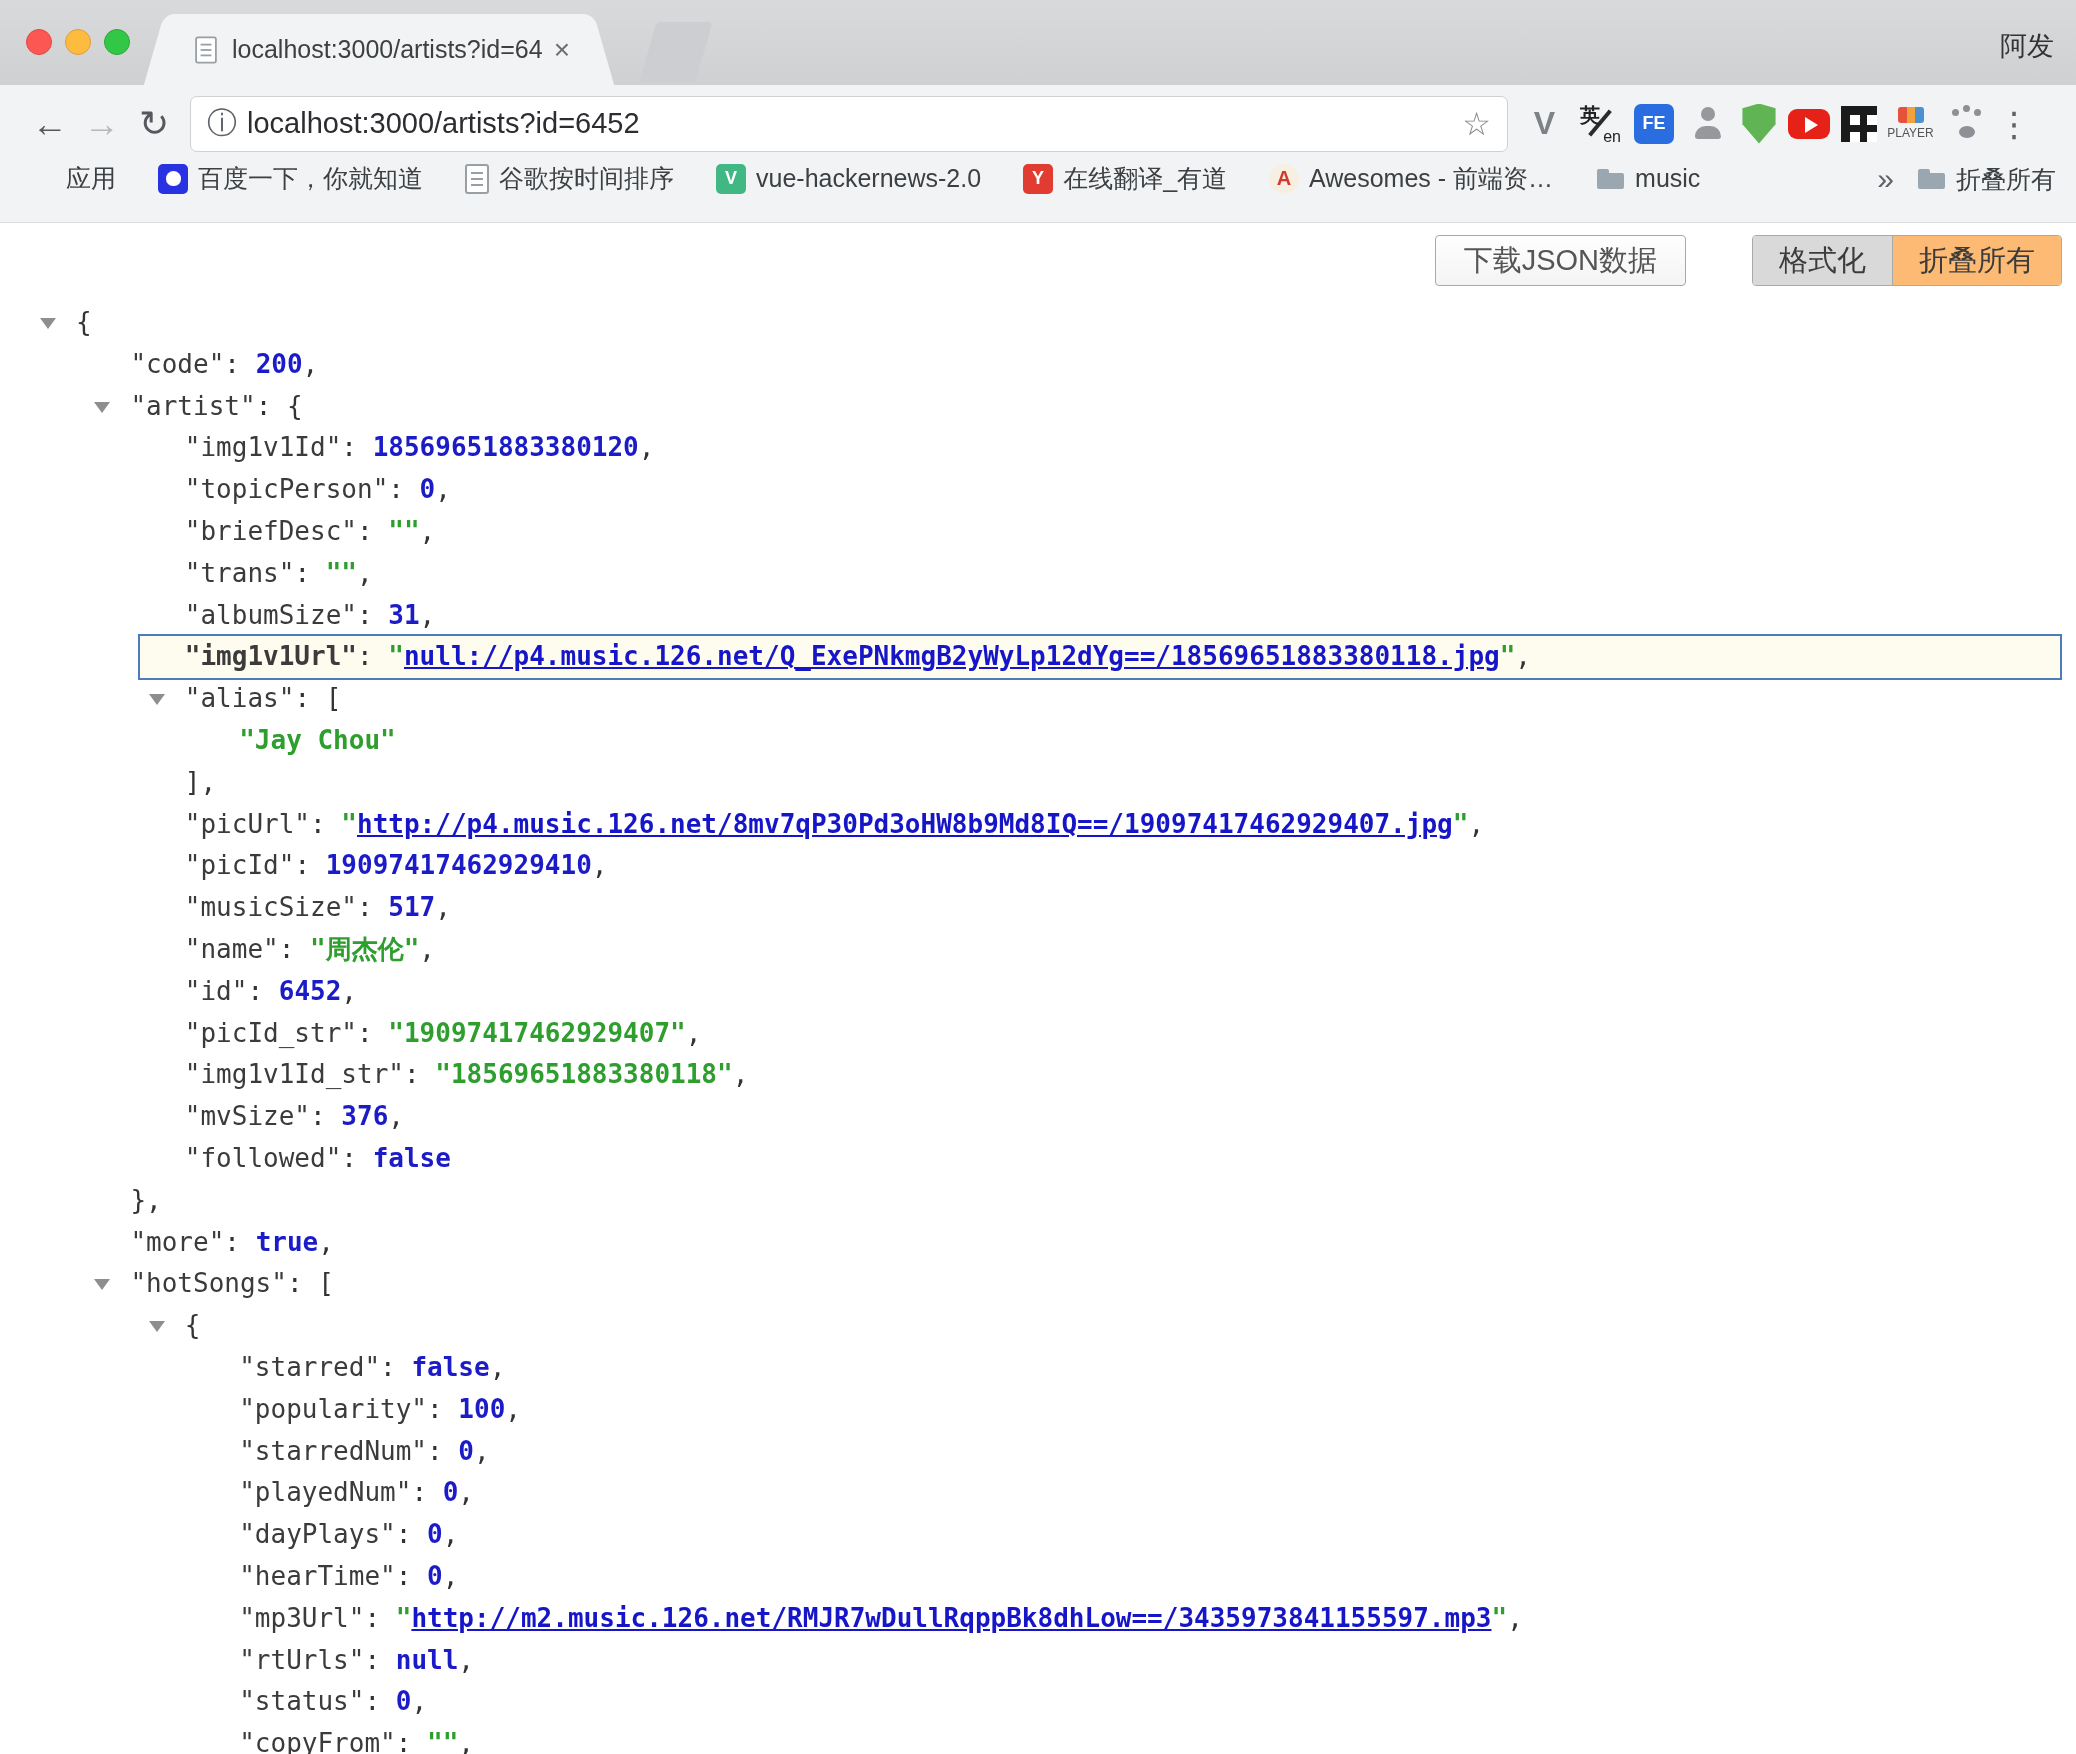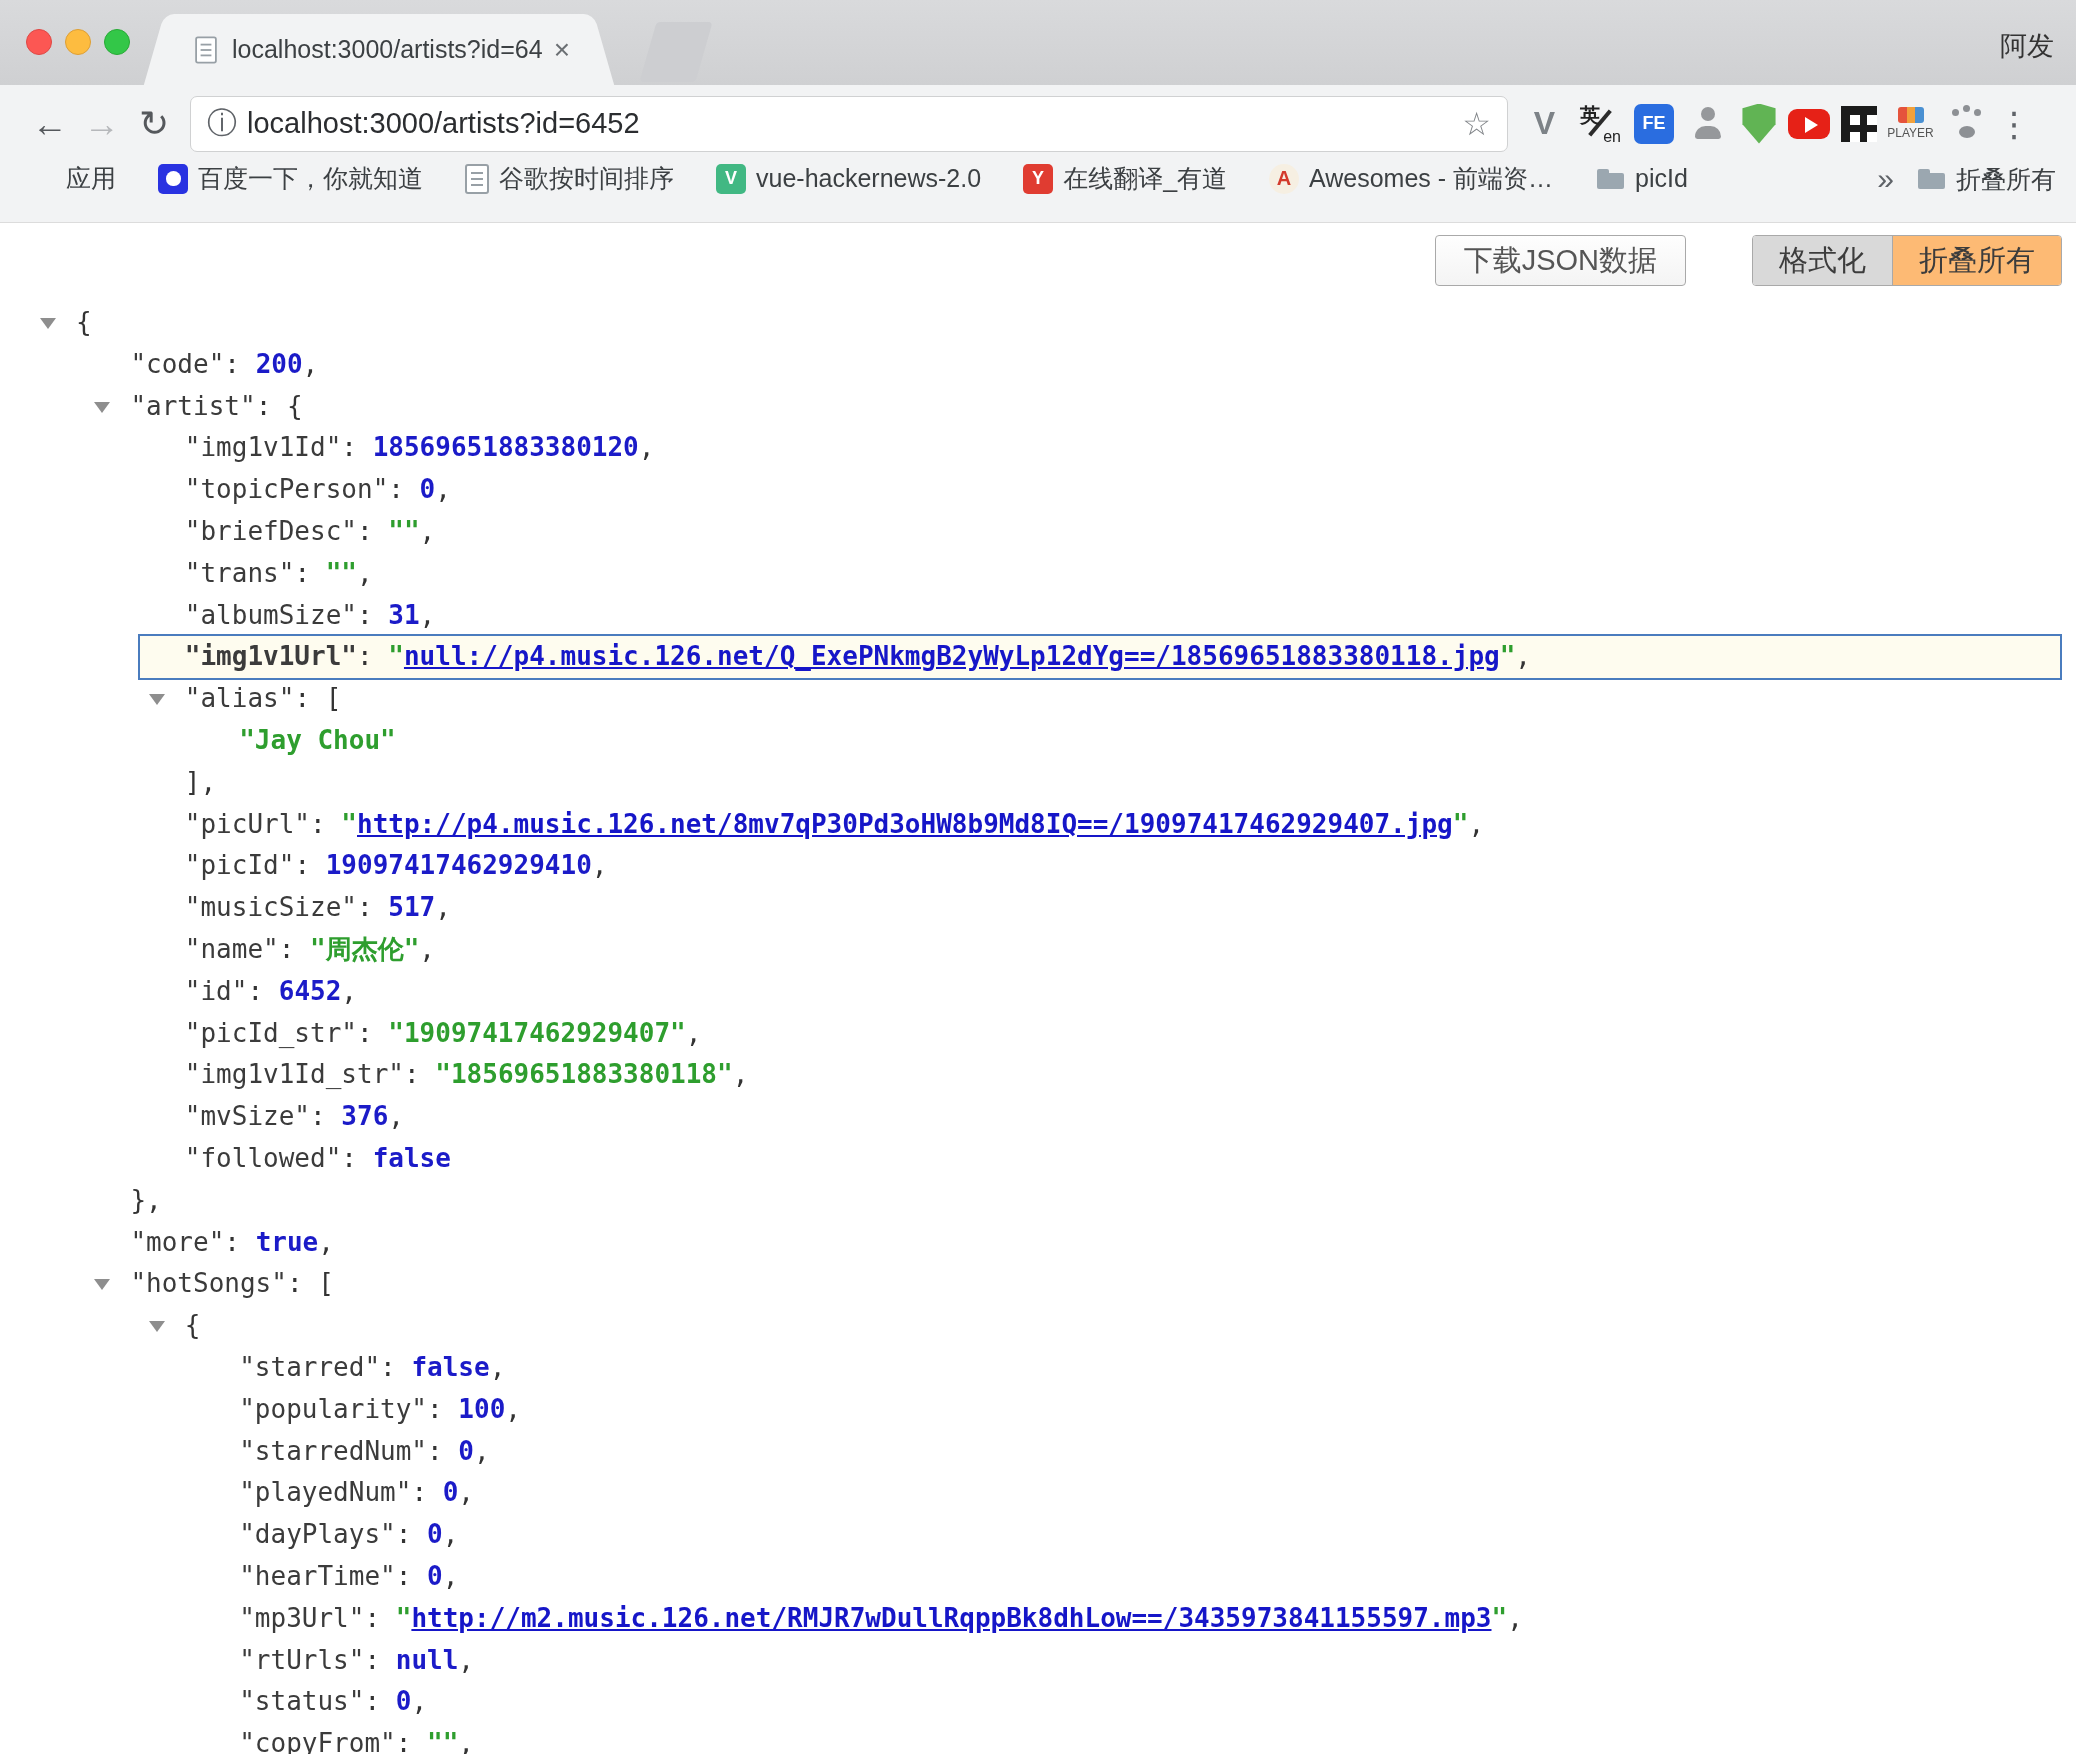--- a/index.html
+++ b/index.html
@@ -243,21 +243,21 @@
       <div class="bm">
         <span class="fav fav-youdao">Y</span>
         <span class="bm-label">在线翻译_有道</span>
       </div>
       <div class="bm">
         <span class="fav fav-awesomes">A</span>
         <span class="bm-label">Awesomes - 前端资…</span>
       </div>
       <div class="bm">
         <span class="fav fav-folder"></span>
-        <span class="bm-label">picId</span>
+        <span class="bm-label">music</span>
       </div>
     </div>
   <div class="bm-right">
     <span class="chevron">»</span>
     <div class="bm" style="margin-right:0">
       <span class="fav fav-folder"></span>
       <span class="bm-label">折叠所有</span>
     </div>
   </div>
 </div>

